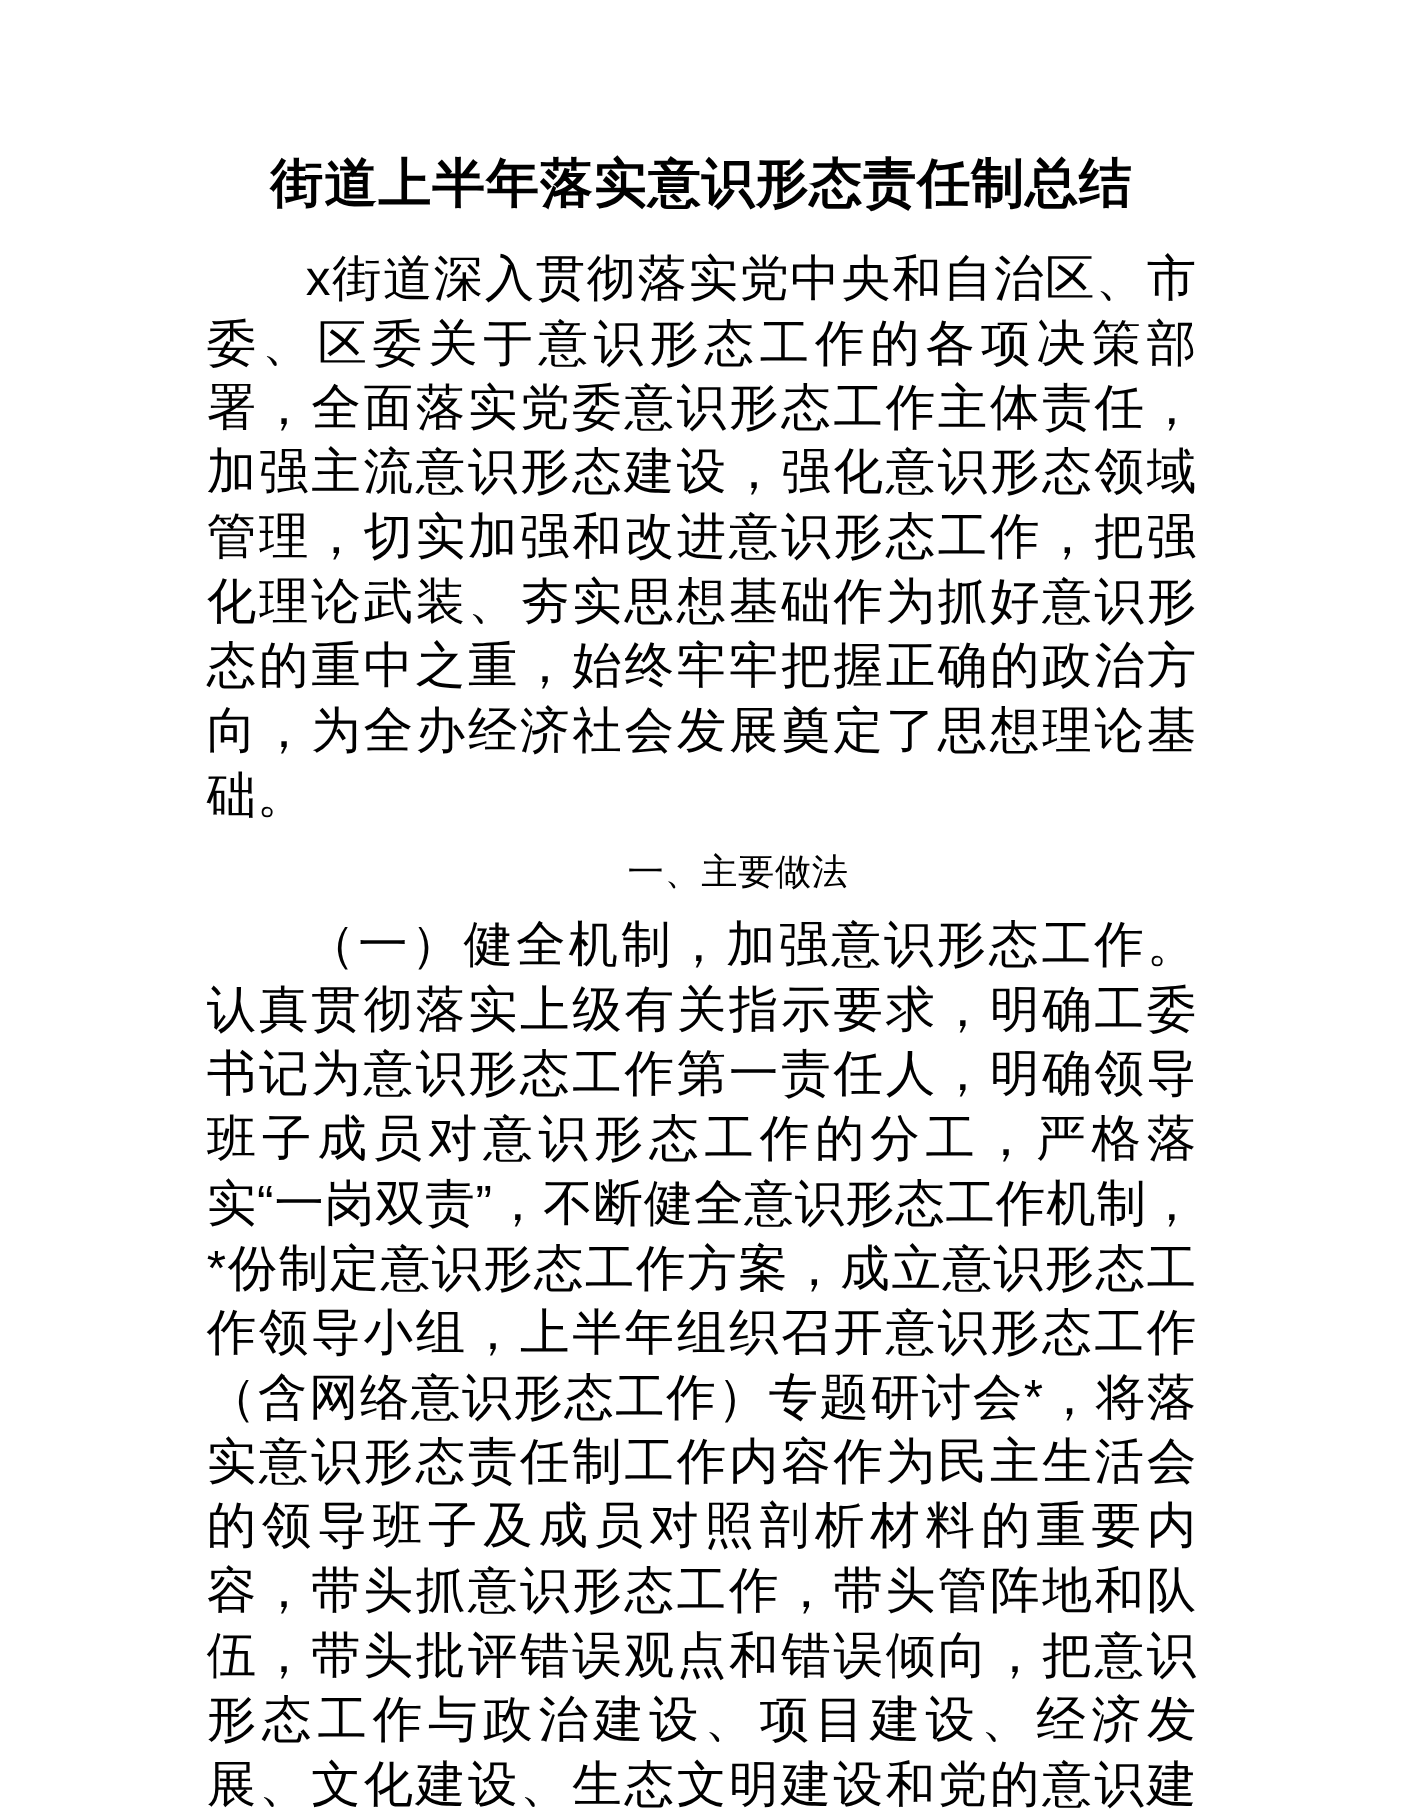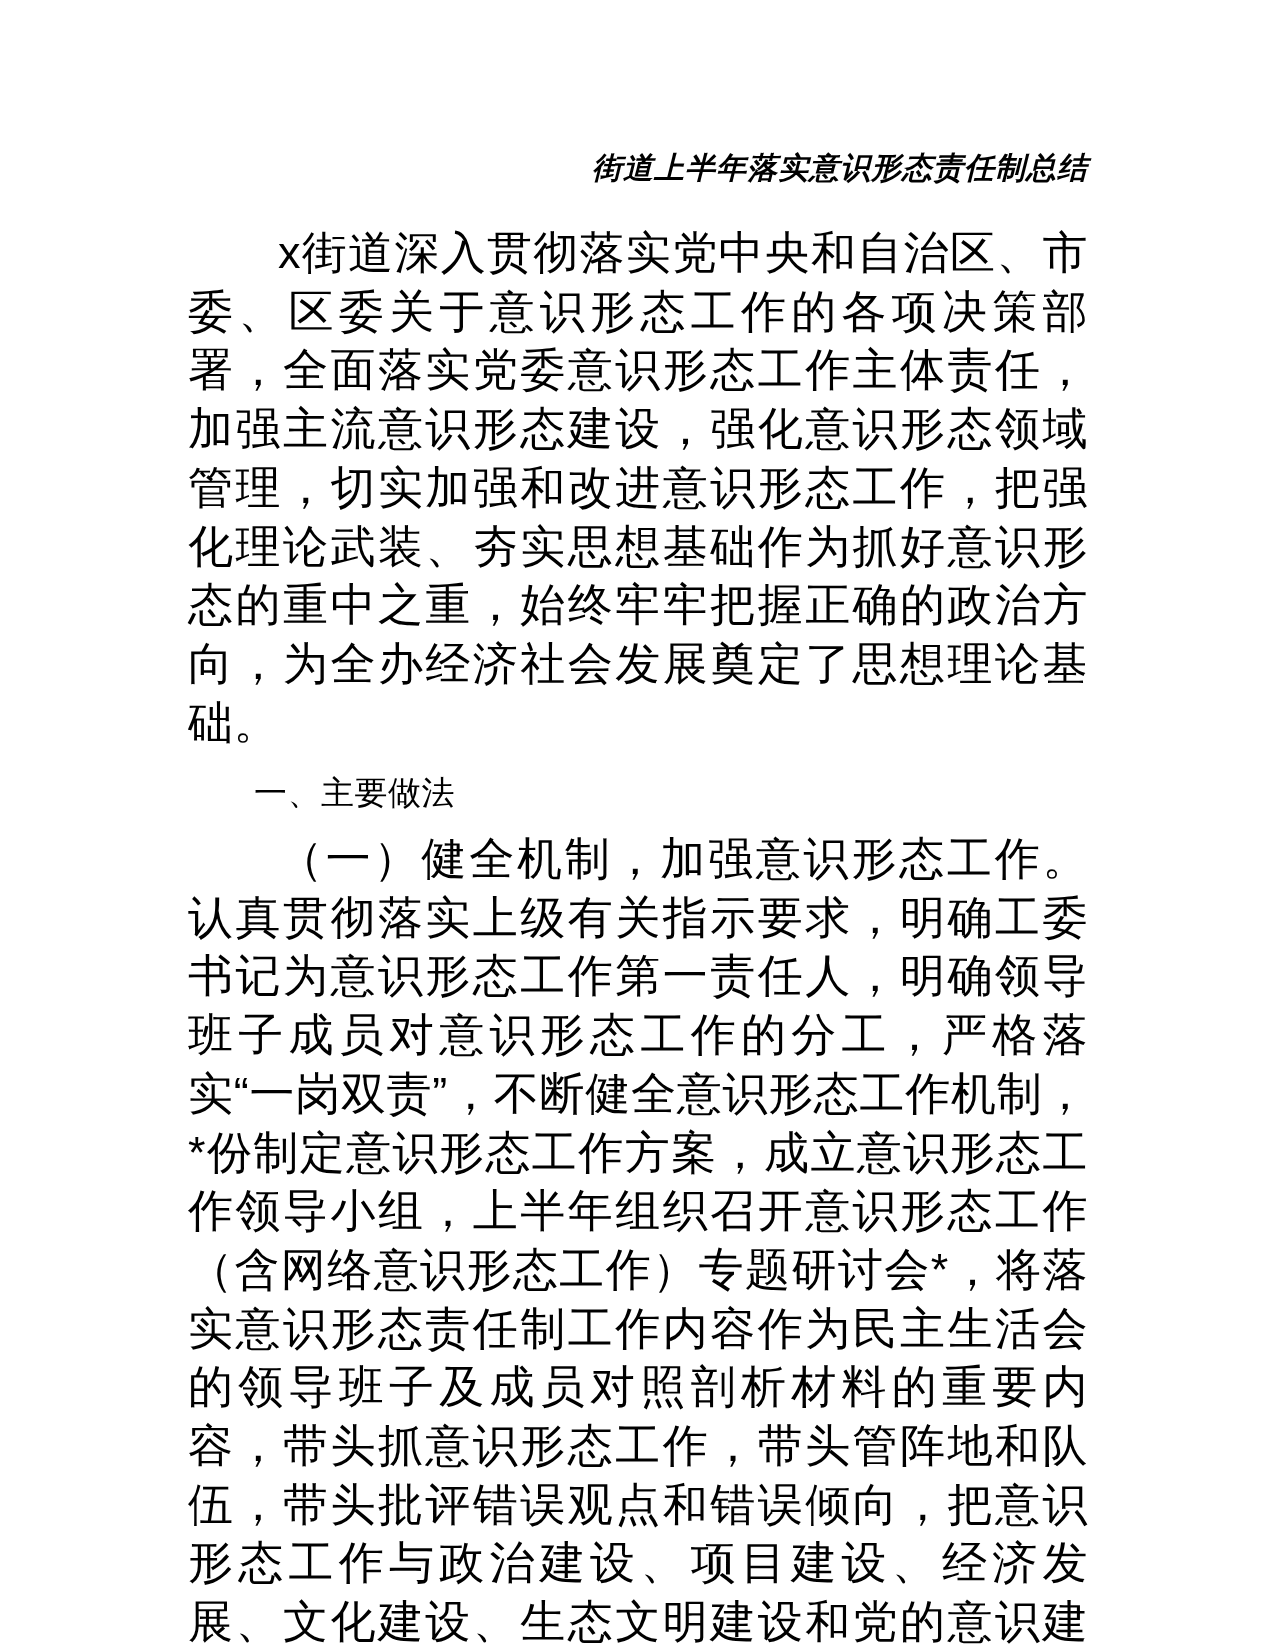--- a/index.html
+++ b/index.html
@@ -13,45 +13,45 @@
     height: 1650px;
     margin: 0 auto;
     background: #ffffff;
     color: #000000;
     font-family: "Liberation Sans", sans-serif;
     box-sizing: border-box;
     padding: 136px 187px 0 188px;
     overflow: hidden;
   }
   .doc-title {
-    font-size: 30px;
+    font-size: 48px;
     line-height: 64px;
     font-weight: 700;
-    text-align: right;
+    text-align: center;
     margin: 0 0 24px 0;
     letter-spacing: 1px;
-    font-style: italic;
   }
   .body-para {
     font-size: 45px;
     line-height: 58.7px;
     font-weight: 400;
     margin: 0;
     text-indent: 2em;
     text-align: justify;
     word-break: break-all;
     letter-spacing: 0.5px;
   }
   .section-heading {
     font-size: 33px;
     line-height: 58.7px;
     font-weight: 400;
     margin: 12px 0 7px 0;
     text-indent: 2em;
     letter-spacing: 0.5px;
+    text-align: center;
   }
 </style>
 </head>
 <body>
 
 <div class="page">
   <h1 class="doc-title">街道上半年落实意识形态责任制总结</h1>
 
   <p class="body-para">x街道深入贯彻落实党中央和自治区、市委、区委关于意识形态工作的各项决策部署，全面落实党委意识形态工作主体责任，加强主流意识形态建设，强化意识形态领域管理，切实加强和改进意识形态工作，把强化理论武装、夯实思想基础作为抓好意识形态的重中之重，始终牢牢把握正确的政治方向，为全办经济社会发展奠定了思想理论基础。</p>
 

